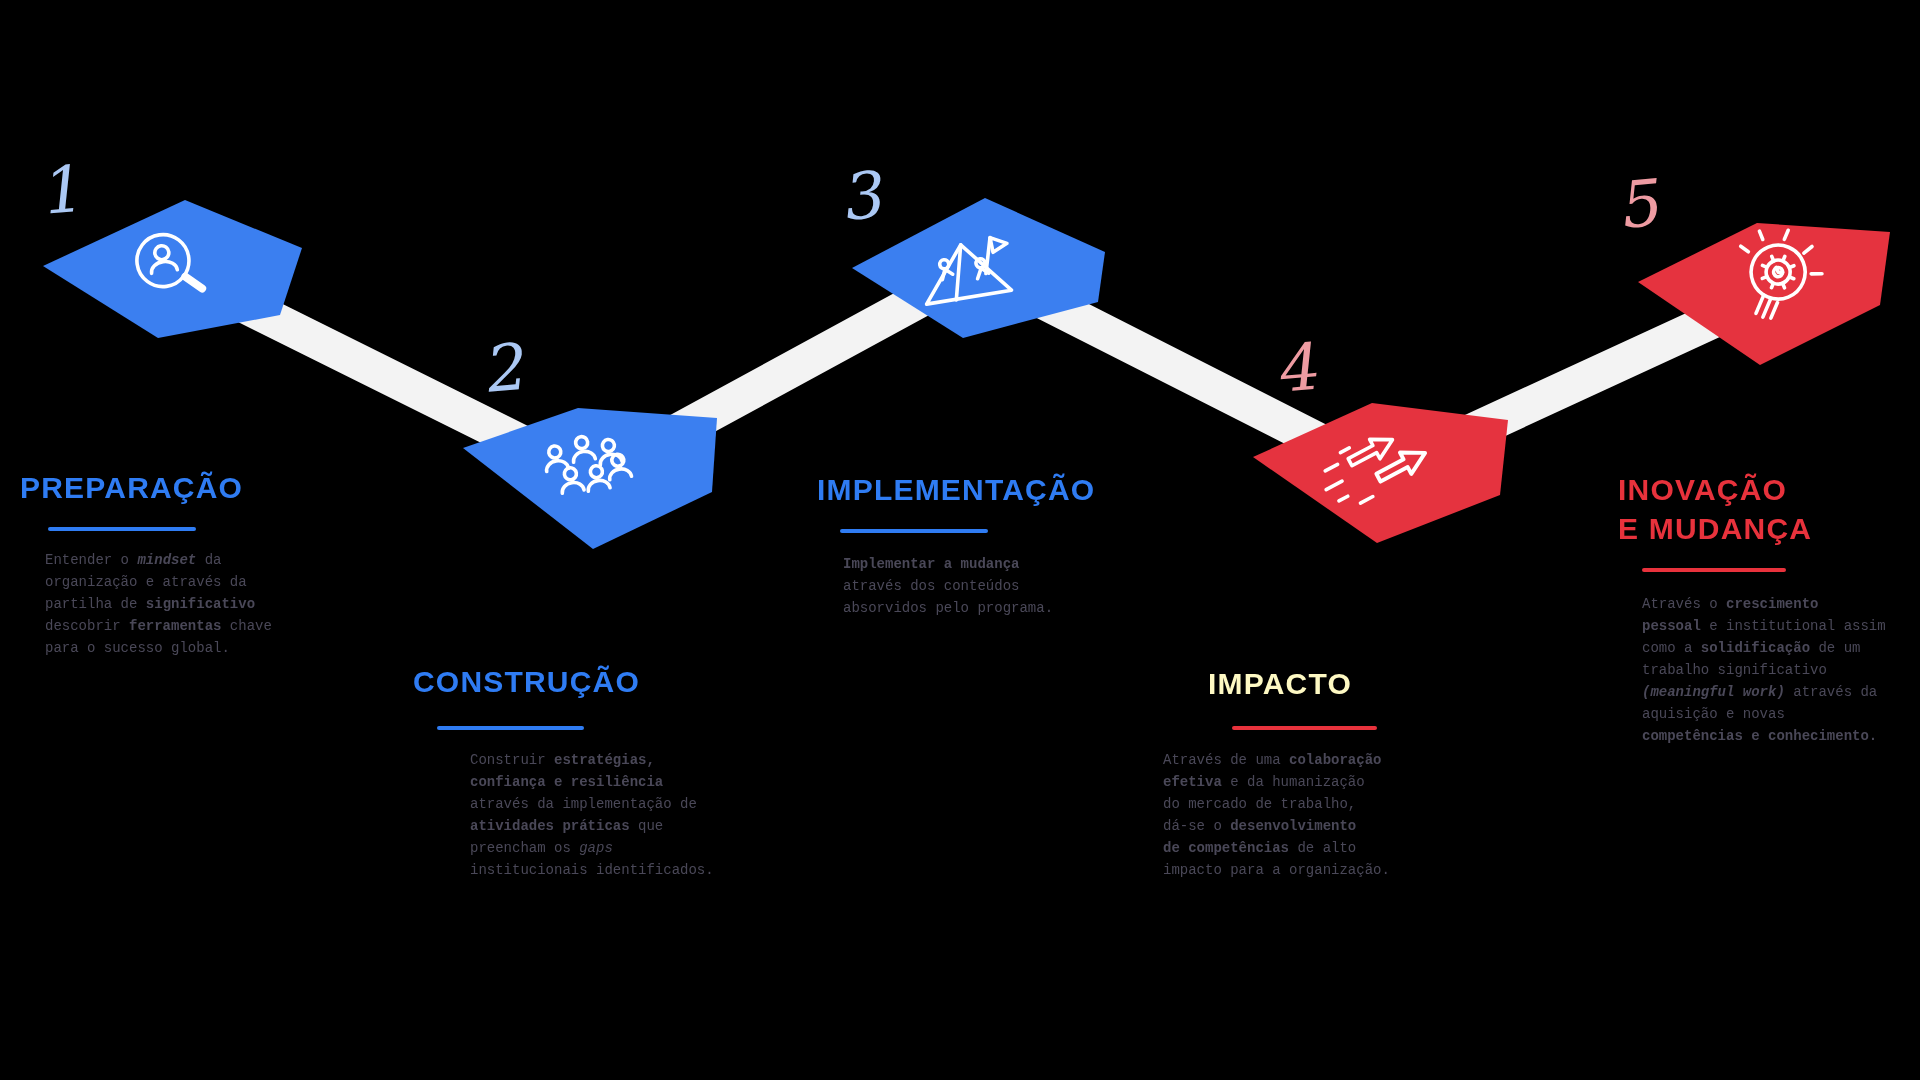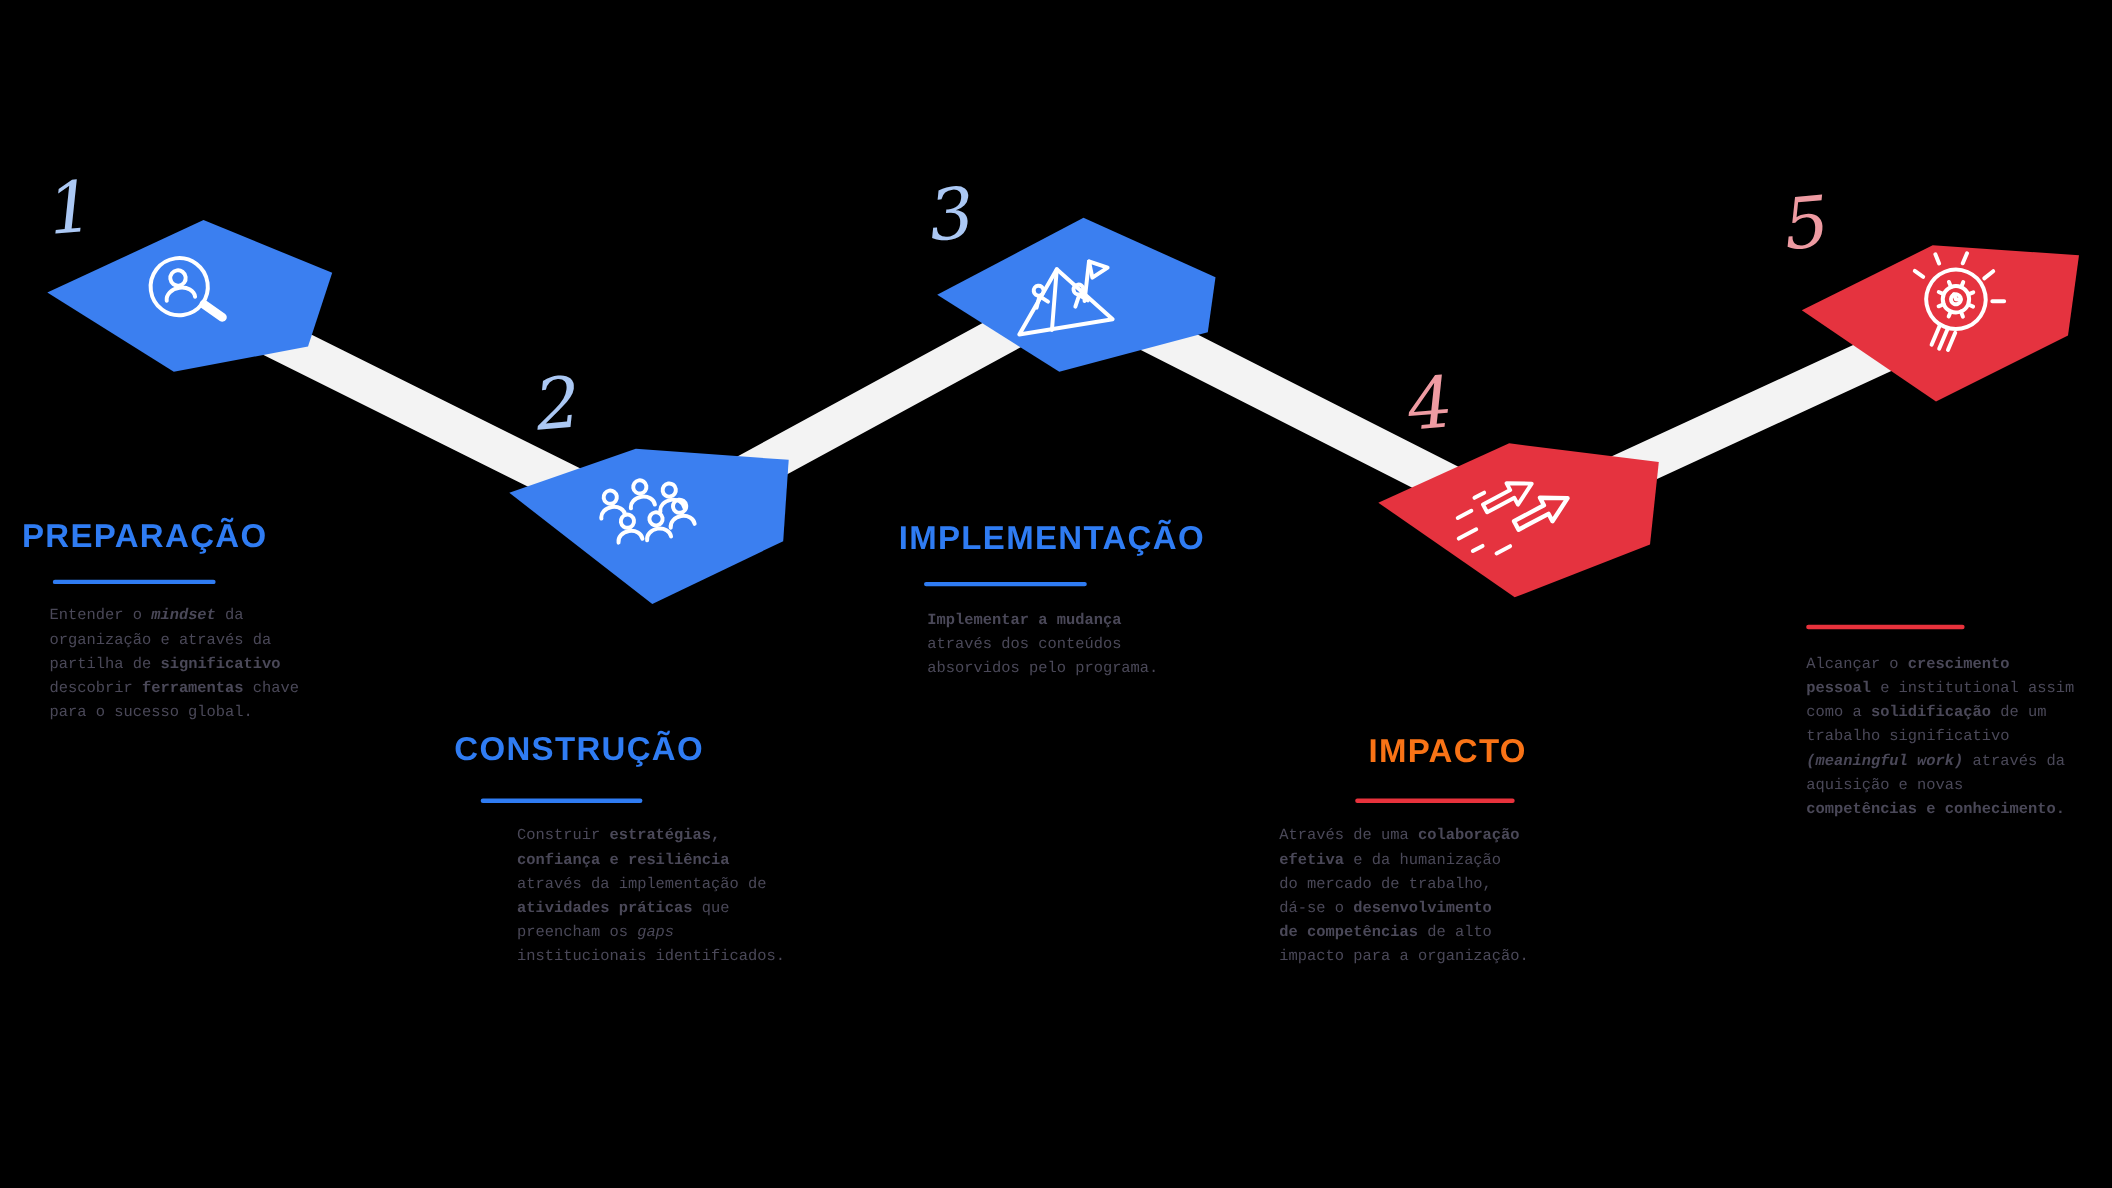--- a/index.html
+++ b/index.html
@@ -128,32 +128,34 @@
 institucionais identificados.</span></div>
 
   <div class="num" style="left: 845px; top: 164px; color: rgb(171, 200, 244);">3</div>
   <div class="title" style="left: 817px; top: 470px; color: rgb(47, 124, 243);">IMPLEMENTAÇÃO</div>
   <div class="rule" style="left: 840px; top: 529px; width: 148px; background: rgb(47, 124, 243);"></div>
   <div class="body" style="left: 843px; top: 553px; width: 232px; color: rgb(74, 72, 88);"><span class="b">Implementar a mudança</span><span>
 através dos conteúdos
 absorvidos pelo programa.</span></div>
 
   <div class="num" style="left: 1280px; top: 336px; color: rgb(238, 155, 162);">4</div>
-  <div class="title" style="left: 1208px; top: 664px; color: #f97316; margin-left: 36px;">IMPACTO</div>
+  <div class="title" style="left: 1208px; top: 664px; color: #fef9c3;">IMPACTO</div>
   <div class="rule" style="left: 1232px; top: 726px; width: 145px; background: rgb(232, 50, 60);"></div>
   <div class="body" style="left: 1163px; top: 749px; width: 240px; color: rgb(74, 72, 88);"><span>Através de uma </span><span class="b">colaboração
 efetiva</span><span> e da humanização
 do mercado de trabalho,
 dá-se o </span><span class="b">desenvolvimento
 de competências</span><span> de alto
 impacto para a organização.</span></div>
 
   <div class="num" style="left: 1622px; top: 172px; color: rgb(238, 155, 162);">5</div>
+  <div class="title" style="left: 1618px; top: 470px; color: rgb(232, 50, 60);">INOVAÇÃO
+E MUDANÇA</div>
   <div class="rule" style="left: 1642px; top: 568px; width: 144px; background: rgb(232, 50, 60);"></div>
-  <div class="body" style="left: 1642px; top: 593px; width: 252px; color: rgb(74, 72, 88);"><span>Alcançar o </span><span class="b">crescimento
+  <div class="body" style="left: 1642px; top: 593px; width: 252px; color: rgb(74, 72, 88);"><span>Através o </span><span class="b">crescimento
 pessoal</span><span> e institutional assim
 como a </span><span class="b">solidificação</span><span> de um
 trabalho significativo
 </span><span class="b i">(meaningful work)</span><span> através da
 aquisição e novas
 </span><span class="b">competências e conhecimento.</span></div>
 
 </div>
 
 </body></html>

